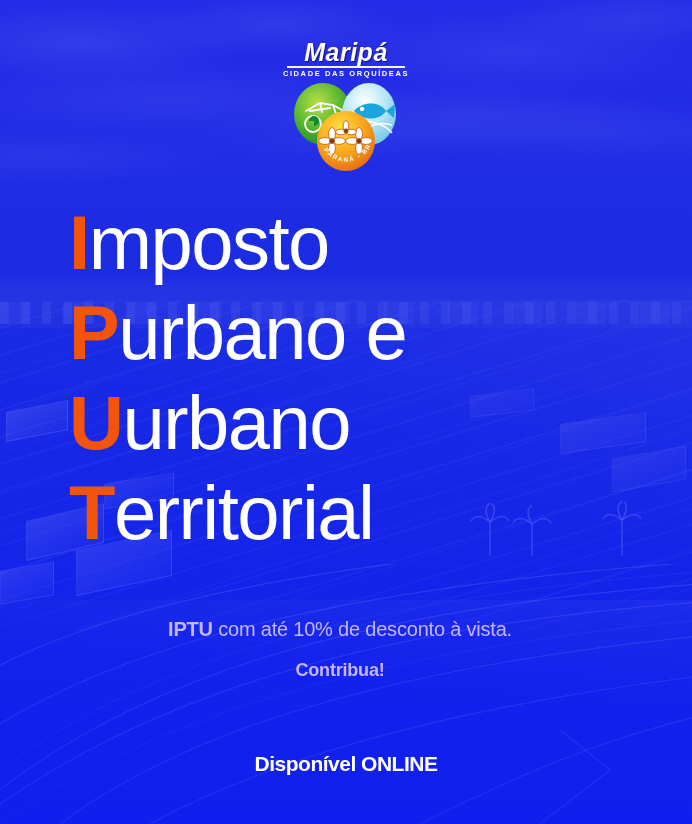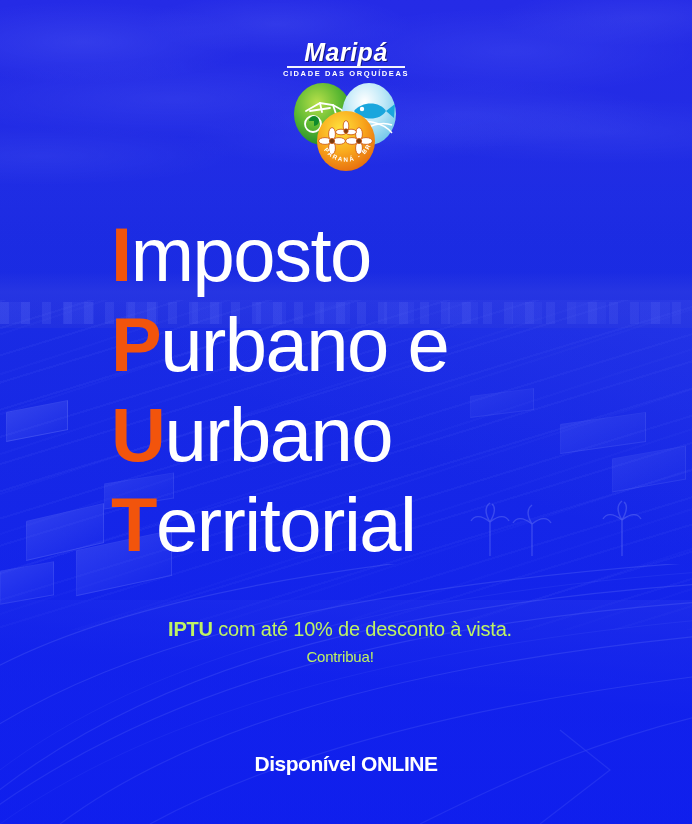--- a/index.html
+++ b/index.html
@@ -148,44 +148,43 @@
     font-size:7.5px; font-weight:bold; color:#ffffff;
     letter-spacing:1.6px; line-height:1;
     margin-bottom:3px;
   }
   .emblems { position:relative; width:120px; height:92px; margin:0 auto; }
   .emblems svg { width:100%; height:100%; display:block; }
 
   
   .headline {
     position:absolute; left:0; right:0; top:206px;
-    padding-left:111px;
-    margin-top:12px;
+    padding-left:69px;
   }
   .hl-line {
     font-size:76px;
     line-height:.975;
     font-weight:400;
     color:#ffffff;
     letter-spacing:-1.5px;
     white-space:nowrap;
     margin-bottom:16px;
   }
   .hl-line:last-child { margin-bottom:0; }
   .hl-initial { color:#f2540c; font-weight:700; }
 
   
   .subtitle {
     position:absolute; left:0; right:12px; top:617px;
     text-align:center;
-    color:#bef264;
+    color:#c4b5fd;
   }
   .sub-line1 { font-size:20px; line-height:1.28; letter-spacing:-.2px; }
   .sub-line1 .strong { font-weight:bold; }
-  .sub-line2 { font-size:15px; font-weight:normal; letter-spacing:-.2px; margin-top:5px; }
+  .sub-line2 { font-size:18px; font-weight:bold; letter-spacing:-.2px; margin-top:17px; }
 
   
   .footer {
     position:absolute; left:0; right:0; top:752px;
     text-align:center;
     color:#ffffff;
     font-size:21px;
     font-weight:bold;
     letter-spacing:-.5px;
   }

